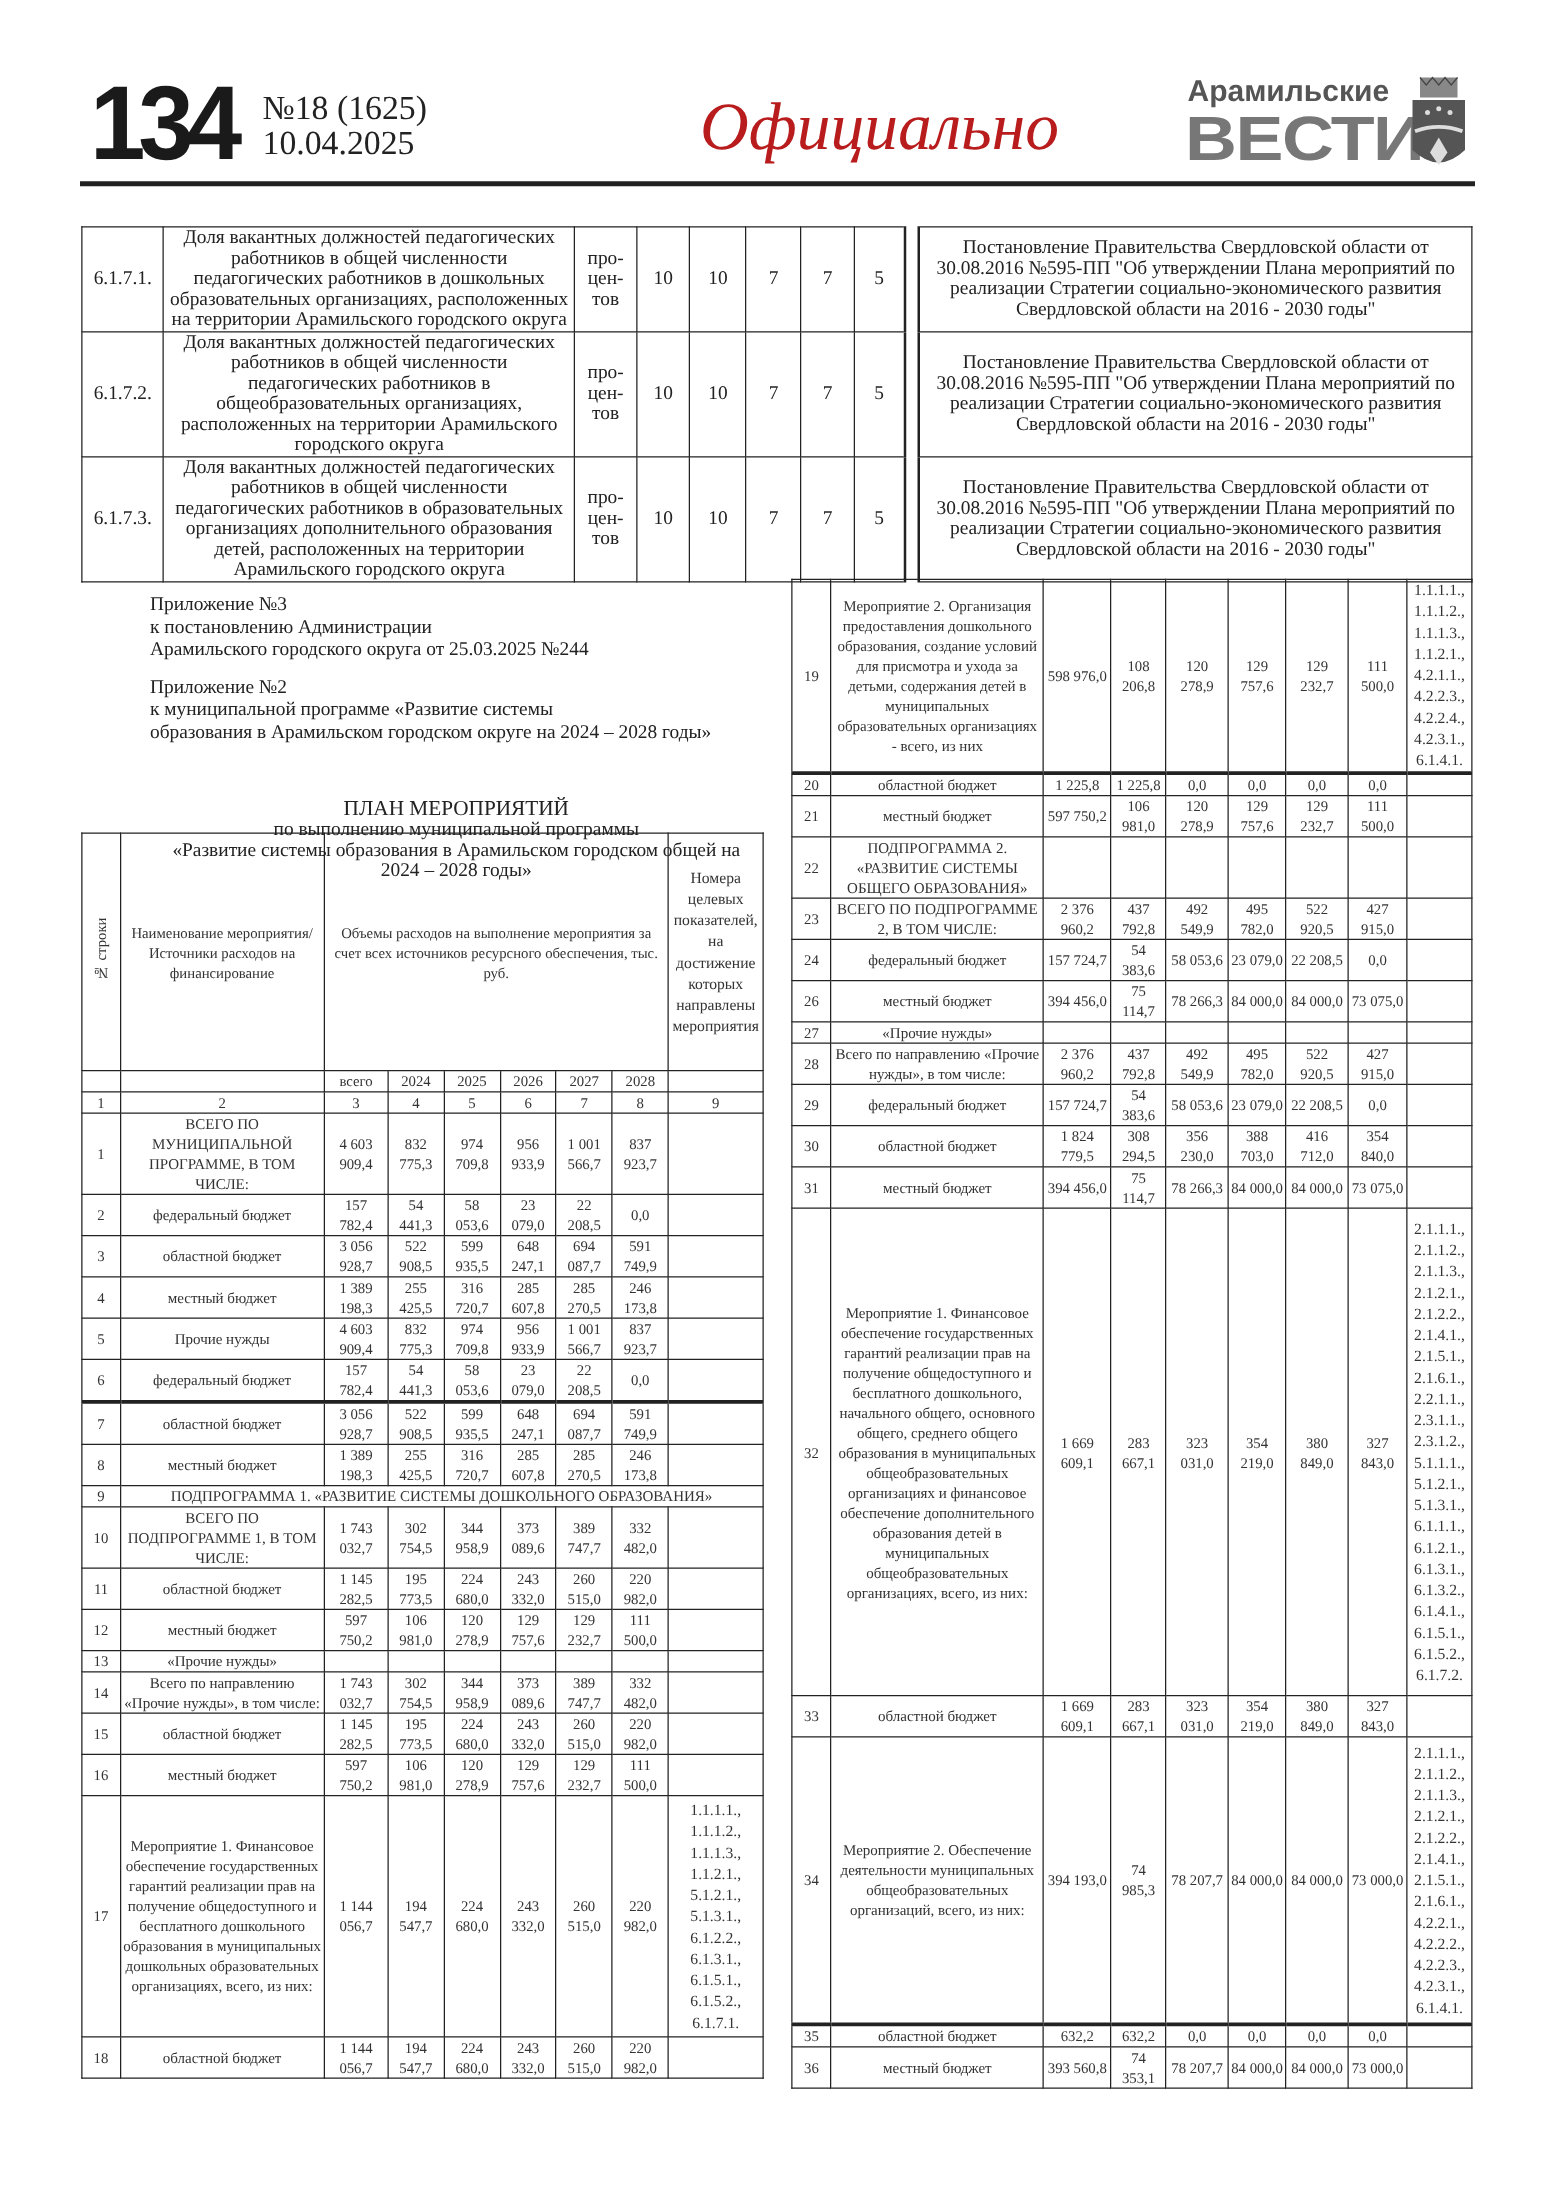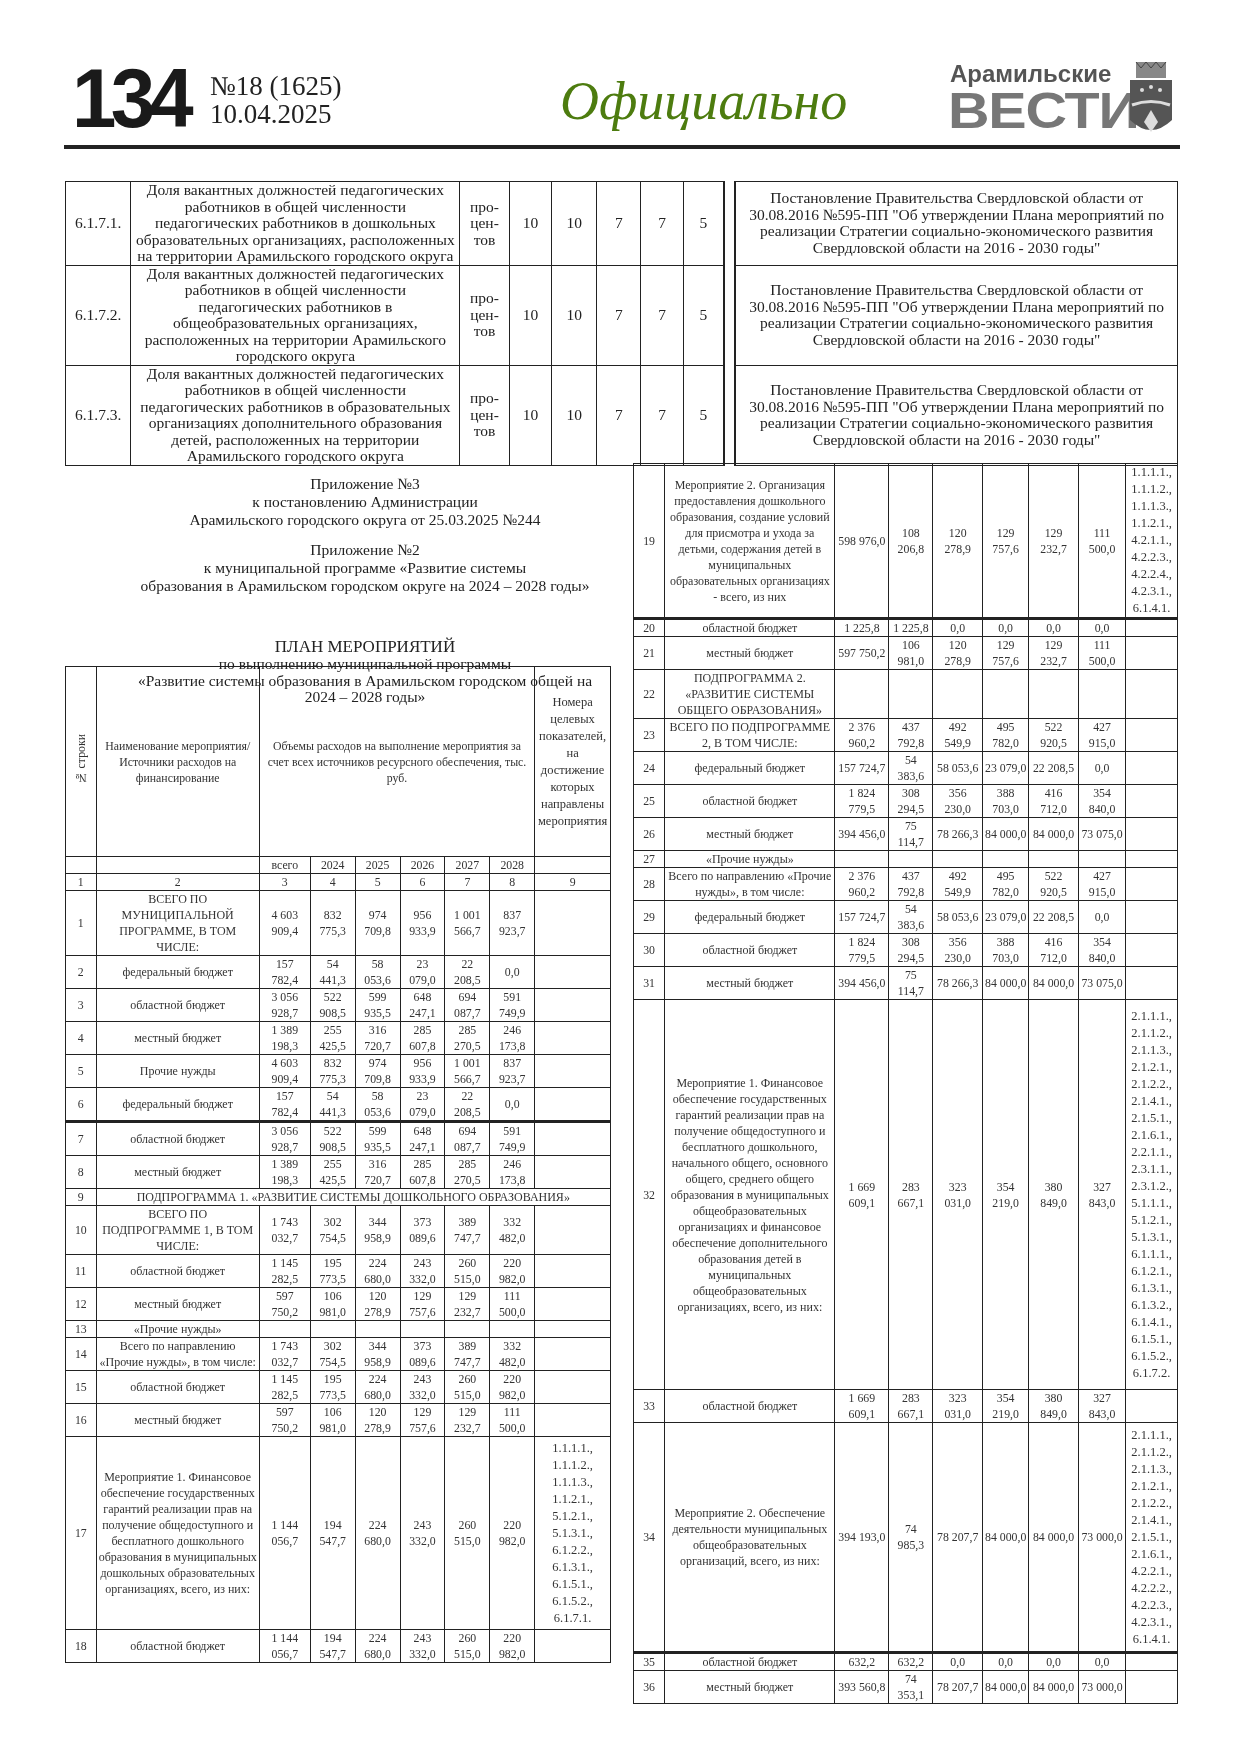--- a/index.html
+++ b/index.html
@@ -4,34 +4,34 @@
 <style>
   html, body { margin:0; padding:0; background:#ffffff; }
   body { width:1241px; height:1754px; position:relative; overflow:hidden;
          font-family:"Liberation Serif","DejaVu Serif",serif; color:#222; }
   .abs { position:absolute; }
 
   
   .hdr-num { left:72px; top:58px; font-family:"Liberation Sans","DejaVu Sans",sans-serif;
              font-weight:bold; font-size:84px; letter-spacing:-6px; line-height:80px; color:#1a1a1a; transform:scaleX(0.95); transform-origin:left; }
   .hdr-issue { left:210px; top:72px; font-size:27px; line-height:28px; color:#222; }
-  .hdr-section { left:560px; top:66px; font-size:54px; font-style:italic; color:#4d7c0f; line-height:70px; }
+  .hdr-section { left:560px; top:66px; font-size:54px; font-style:italic; color:#b91c1c; line-height:70px; }
   .hdr-logo-top { left:950px; top:60px; font-family:"Liberation Sans","DejaVu Sans",sans-serif; font-size:24px; font-weight:bold; color:#555; }
   .hdr-logo-main { left:948px; top:86px; font-family:"Liberation Sans","DejaVu Sans",sans-serif; font-size:50px; font-weight:bold; color:#777; line-height:50px; letter-spacing:-1px; transform:scaleX(1.15); transform-origin:left; }
   .coat { left:1128px; top:60px; width:46px; height:80px; }
   .hdr-rule { left:64px; top:145px; width:1116px; height:4px; background:#222; }
 
   
   table { border-collapse:collapse; }
   .ind { left:65px; top:181px; width:1113px; font-size:15.5px; line-height:16.5px; }
   .ind td { border:1.5px solid #222; text-align:center; vertical-align:middle; padding:0 4px; }
   .ind td.gap { border-top:none; border-bottom:none; border-left:2px solid #222; border-right:2px solid #222; padding:0; }
 
   
-  .app { left:120px; top:475px; width:490px; text-align:center; font-size:15.5px; line-height:18px; }
+  .app { left:120px; top:475px; width:490px; text-align:left; font-size:15.5px; line-height:18px; }
   .app p { margin:0 0 12px 0; }
   .plan { left:100px; top:593px; width:530px; text-align:center; font-size:15.5px; line-height:16.5px;margin-top:44px; }
   .plan .t1 { font-size:17px; line-height:19px; }
 
   
   .mt { font-size:11.8px; line-height:16px; color:#333; }
   .mt td { border:1px solid #222; text-align:center; vertical-align:middle; padding:0 2px; }
   .mt .nm { font-size:12px; }
   .mt .tg { font-size:12.5px; line-height:17px; text-align:center; }
   .mt .thick td { border-top:3px solid #222; }
@@ -461,31 +461,20 @@
         <td>24</td>
         <td class="nm">федеральный бюджет</td>
         <td>157 724,7</td>
         <td>54 383,6</td>
         <td>58 053,6</td>
         <td>23 079,0</td>
         <td>22 208,5</td>
         <td>0,0</td>
         <td class="tg" style="white-space: pre-line;"></td>
       </tr>
-      <tr style="height: 32px;">
-        <td>25</td>
-        <td class="nm">областной бюджет</td>
-        <td>1 824 779,5</td>
-        <td>308 294,5</td>
-        <td>356 230,0</td>
-        <td>388 703,0</td>
-        <td>416 712,0</td>
-        <td>354 840,0</td>
-        <td class="tg" style="white-space: pre-line;"></td>
-      </tr>
       <tr style="height: 32px; margin-top: 46px;">
         <td>26</td>
         <td class="nm">местный бюджет</td>
         <td>394 456,0</td>
         <td>75 114,7</td>
         <td>78 266,3</td>
         <td>84 000,0</td>
         <td>84 000,0</td>
         <td>73 075,0</td>
         <td class="tg" style="white-space: pre-line;"></td>

